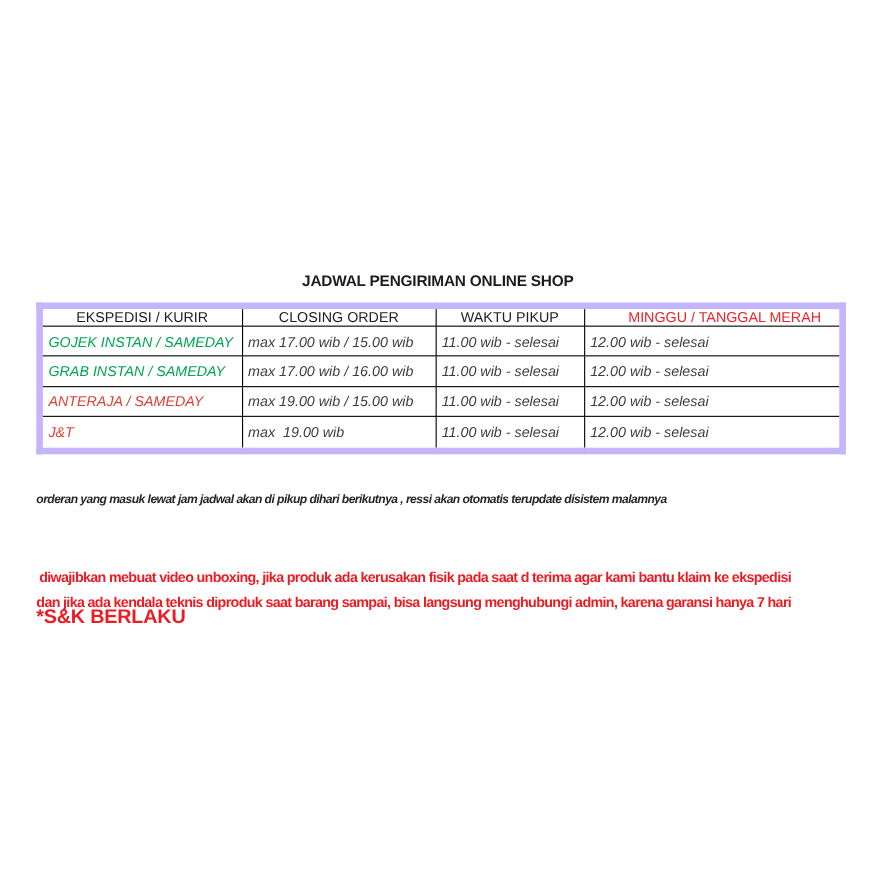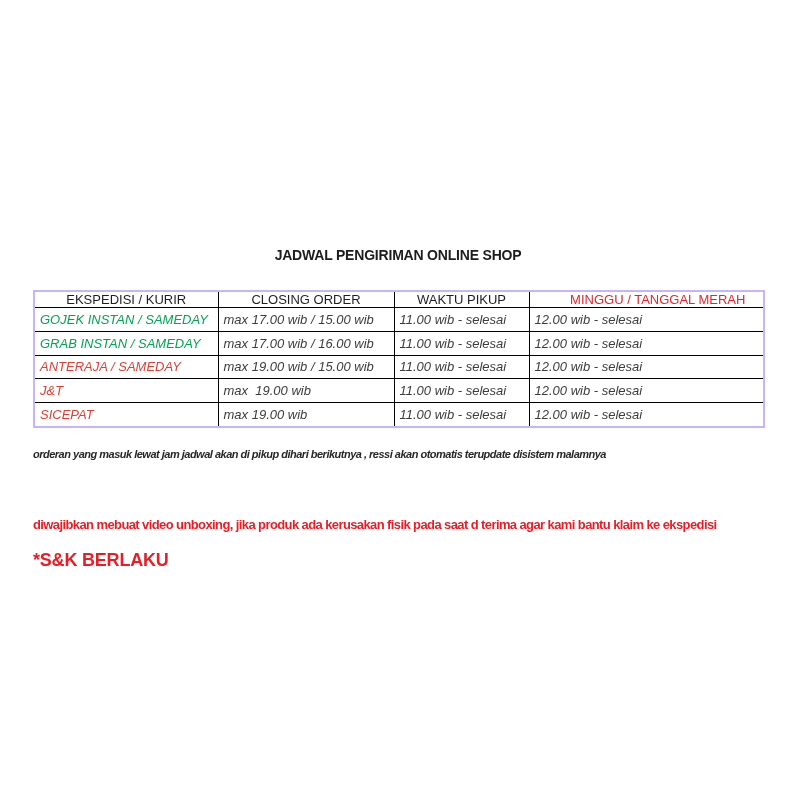--- a/index.html
+++ b/index.html
@@ -9,23 +9,23 @@
   }
   .canvas{position:absolute;left:0;top:0;width:804px;height:804px;background:#fff;}
 
   .title{
     position:absolute;left:33px;top:247px;width:730px;
     text-align:center;font-size:14px;font-weight:bold;color:#1c1c1c;
     letter-spacing:-0.2px;
   }
 
   table.sched{
-    position:absolute;left:33px;top:290px;width:730px;height:138px;
+    position:absolute;left:33px;top:275px;width:730px;height:138px;
     border-collapse:collapse;table-layout:fixed;
-    border:2px solid #c4b5fd;
+    border:6px solid #c4b5fd;
   }
   table.sched th, table.sched td{
     border:1.5px solid #000;
     padding:0 0 0 5px;
     vertical-align:middle;
     font-size:13px;
     white-space:pre;
     overflow:hidden;
   }
   table.sched th{
@@ -93,30 +93,25 @@
         <td>max 19.00 wib / 15.00 wib</td>
         <td>11.00 wib - selesai</td>
         <td>12.00 wib - selesai</td>
       </tr>
       <tr>
         <td class="courier" style="color: rgb(220, 64, 55);">J&amp;T</td>
         <td>max  19.00 wib</td>
         <td>11.00 wib - selesai</td>
         <td>12.00 wib - selesai</td>
       </tr>
-      <tr>
-        <td class="courier" style="color: rgb(220, 64, 55);">SICEPAT</td>
-        <td>max 19.00 wib</td>
-        <td>11.00 wib - selesai</td>
-        <td>12.00 wib - selesai</td>
-      </tr>
     </tbody>
   </table>
 
   <div class="note note1">orderan yang masuk lewat jam jadwal akan di pikup dihari berikutnya , ressi akan otomatis terupdate disistem malamnya</div>
 
   <div class="note note2" style="color: rgb(236, 28, 36);">
     <div>diwajibkan mebuat video unboxing, jika produk ada kerusakan fisik pada saat d terima agar kami  bantu klaim ke ekspedisi</div>
+    <div>dan jika ada kendala teknis diproduk saat barang sampai, bisa langsung menghubungi admin, karena garansi hanya 7 hari</div>
   </div>
 
   <div class="note note3" style="color: rgb(236, 28, 36);">*S&amp;K BERLAKU</div>
 
 </div>
 
 </body></html>

